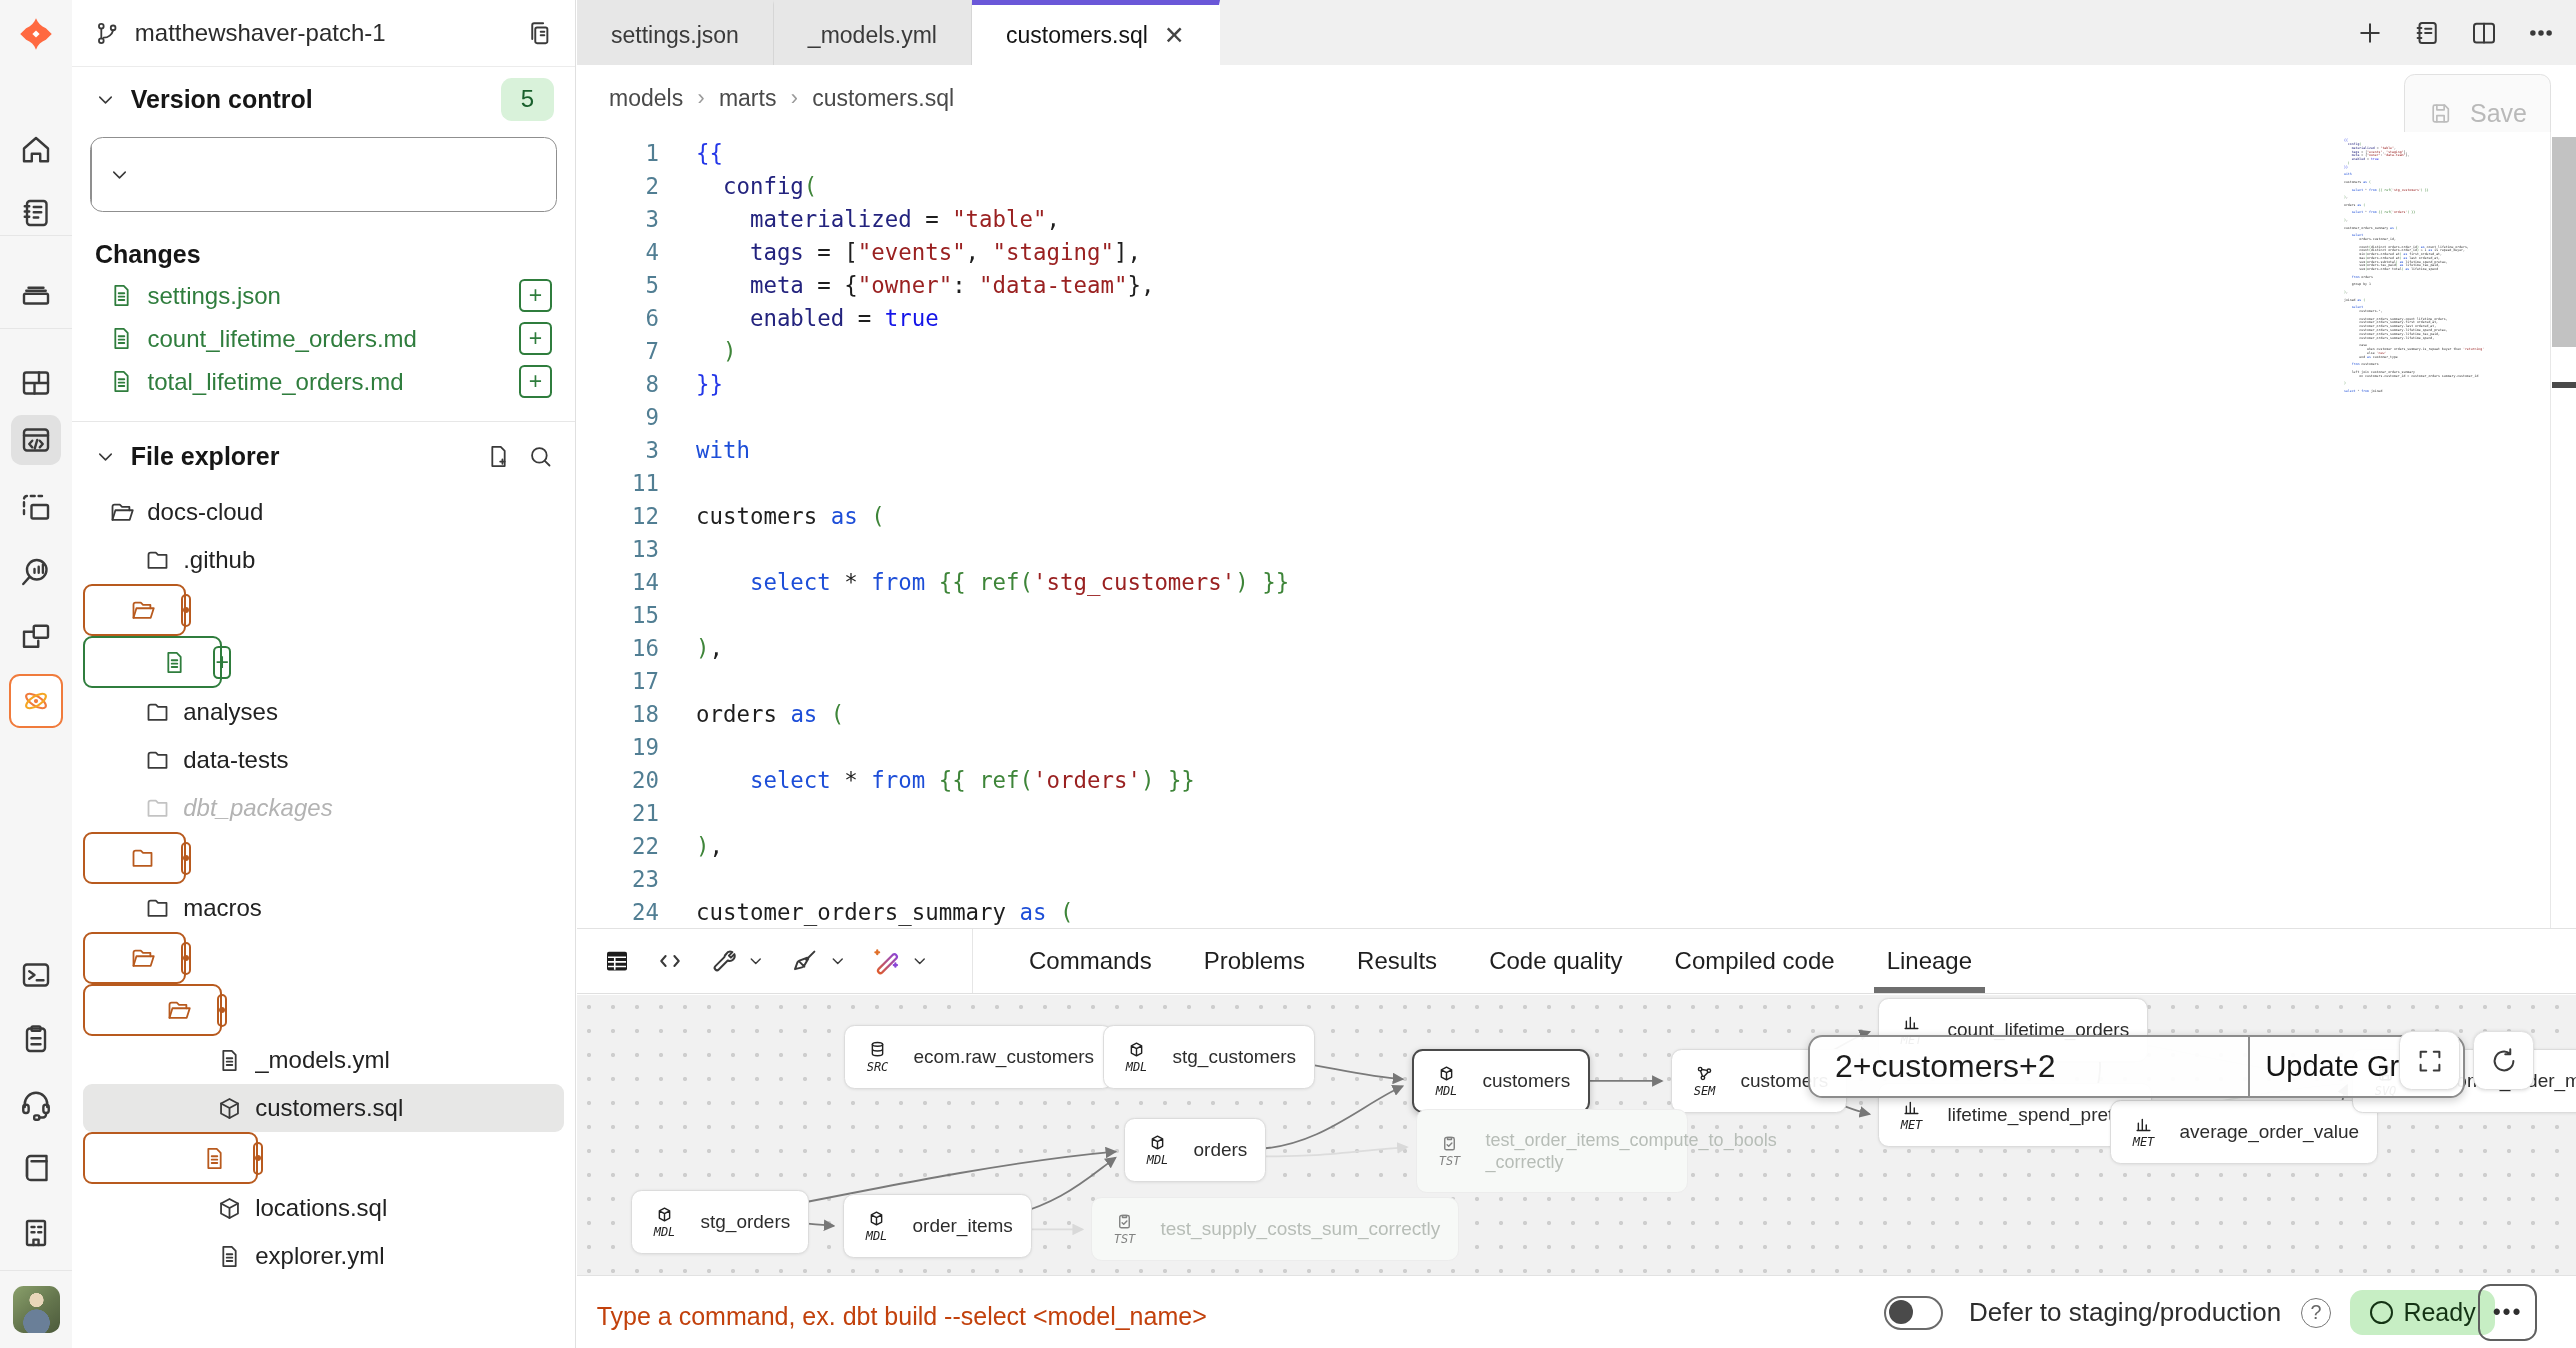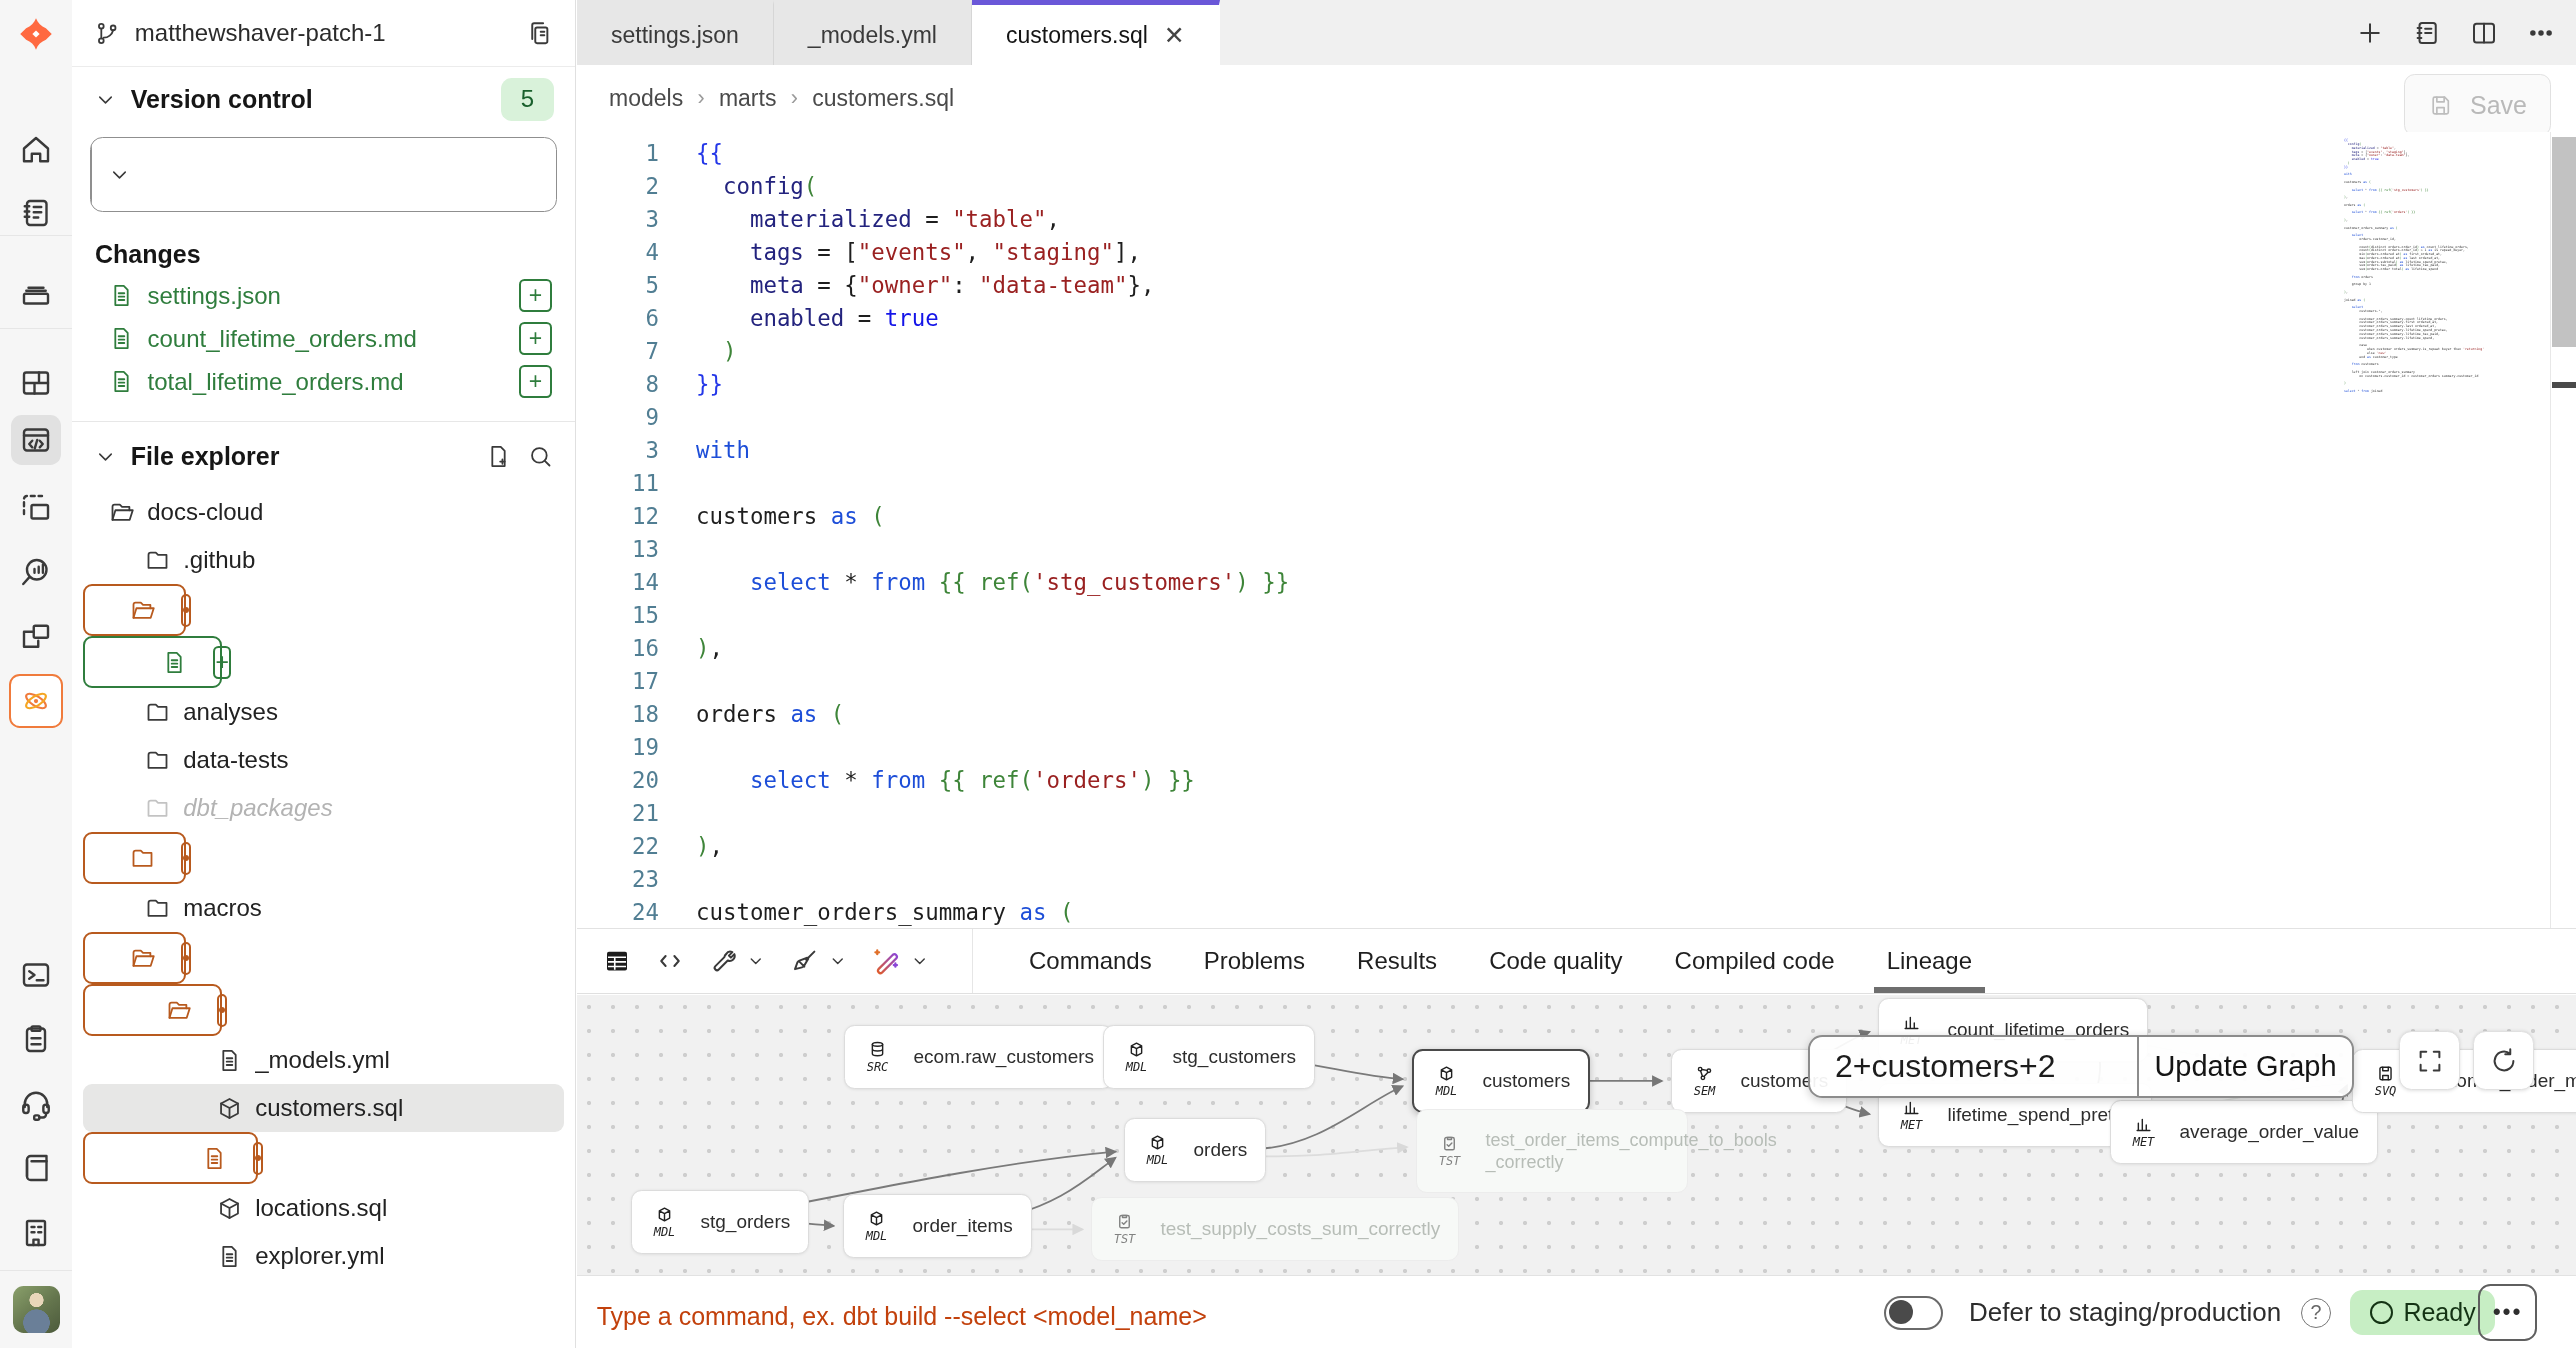--- a/index.html
+++ b/index.html
@@ -73,21 +73,21 @@
        background:#e7e7e7;border-right:0.9px solid #d6d6d6;border-top:5.4px solid transparent;}
   .tab .close{display:none;font-size:25px;color:#444}
   .tab.active{background:#fff;border-top:5.4px solid #6a57d8;border-right-color:transparent;color:#141414;}
   .tab.active .close{display:block}
   .stripicons{position:absolute;right:19.7px;top:0;height:65px;display:flex;align-items:center;gap:27px;}
   .stripicons svg{width:30px;height:30px}
 
   .toolbar{position:absolute;left:0;top:65px;right:0;height:67px;background:#fff;}
   .crumbs{position:absolute;left:32px;top:0;height:67px;display:flex;align-items:center;font-size:23px;color:#4a4a4a;}
   .crumbs .sep{margin:0 14.3px;color:#9a9a9a;font-size:21.5px}
-  .savebtn{position:absolute;right:25px;top:9px;height:52px;padding:4px 23px;border:1.8px solid #e1e1e1;border-radius:10.7px;
+  .savebtn{position:absolute;right:25px;top:9px;height:52px;padding:12px 23px;border:1.8px solid #e1e1e1;border-radius:10.7px;
       background:#fafafa;display:flex;align-items:center;gap:17px;font-size:25px;color:#b9b9b9;}
   .savebtn svg{width:25px;height:25px;stroke:#bdbdbd}
 
   
   .editor{position:absolute;left:0;top:132px;right:0;height:796px;background:#fff;overflow:hidden;}
   .codewrap{position:absolute;left:0;top:5.4px;font-family:"DejaVu Sans Mono",monospace;font-size:22.4px;}
   .cl{display:flex;height:33px;line-height:33px;white-space:pre;}
   .cl .ln{width:82px;text-align:right;color:#517e93;flex:none;}
   .cl .ct{margin-left:37px;color:#1e1e1e;}
   .c-kw{color:#1d4ed8}.c-id{color:#23237e}.c-str{color:#9a2121}.c-par{color:#3e8539}
@@ -118,21 +118,21 @@
   .node.sel{border-color:#4a4a4a;border-width:2.7px;box-shadow:0 2.7px 7.2px rgba(0,0,0,.22)}
   .node.muted{border-color:#ececec;background:#f7f9f7;box-shadow:none}
   .node.muted .nlabel{color:#b7bdb7}
   .node.muted .nbadge{opacity:.55}
   .node.two{height:84px}
   .node.two .nlabel{white-space:normal;width:183px;font-size:18px;line-height:22.4px}
   .nbadge{width:47px;height:47px;border-radius:9px;display:flex;flex-direction:column;align-items:center;justify-content:center;flex:none;}
   .nbadge svg{width:19px;height:19px;stroke:#222;stroke-width:1.8}
   .nbadge .blabel{font-family:"DejaVu Sans Mono",monospace;font-size:12px;color:#222;margin-top:0.9px;}
   .nlabel{font-size:19px;color:#2d2d2d;white-space:nowrap}
-  .gsel{position:absolute;left:1231px;top:40px;width:546px;height:63px;background:rgba(255,255,255,.93);
+  .gsel{position:absolute;left:1231px;top:40px;width:657px;height:63px;background:rgba(255,255,255,.93);
       border:2.2px solid #8c8c8c;border-radius:14.3px;display:flex;box-shadow:0 2.7px 9px rgba(0,0,0,.18);box-sizing:border-box;}
   .gsel .inp{flex:1;display:flex;align-items:center;padding-left:25px;font-size:32px;color:#1c1c1c;}
   .gsel .upd{width:213px;border-left:2.2px solid #8c8c8c;display:flex;align-items:center;justify-content:center;
       font-size:29px;color:#141414;}
   .cbtn{position:absolute;width:59px;height:57px;background:#fff;border:1.8px solid #e0e0e0;border-radius:12.5px;
       display:flex;align-items:center;justify-content:center;box-shadow:0 0.9px 3.6px rgba(0,0,0,.12);}
   .cbtn svg{width:30px;height:30px}
 
   
   .statusbar{position:absolute;left:0;top:1275px;right:0;height:73px;background:#fff;border-top:0.9px solid #e2e2e2;box-sizing:border-box;}

